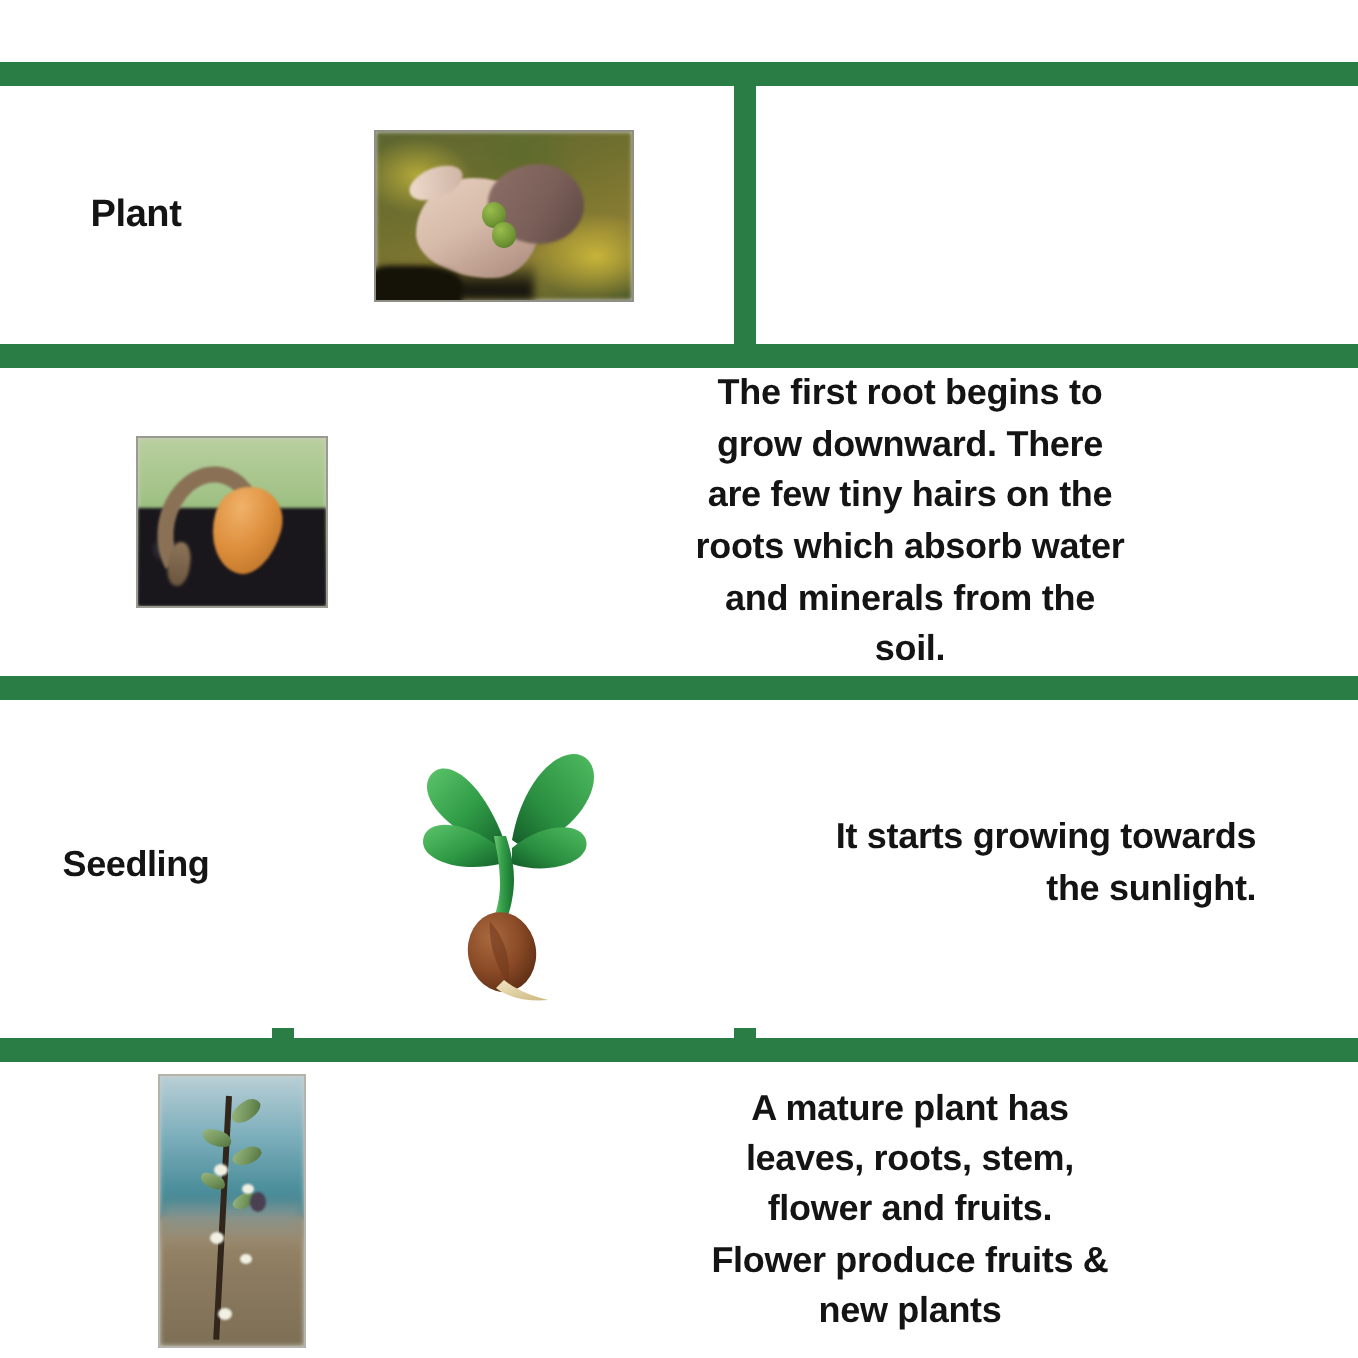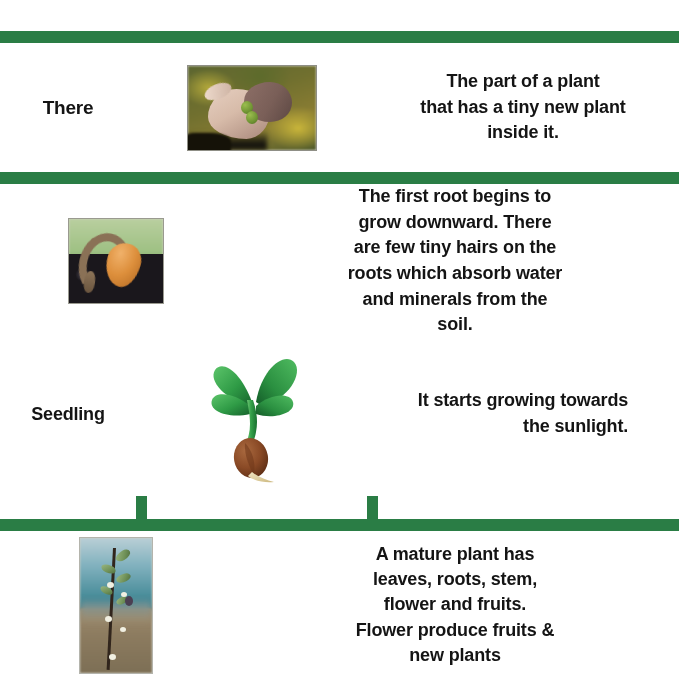--- a/index.html
+++ b/index.html
@@ -41,21 +41,21 @@
 
   
   .row {
     position: absolute;
     left: 0;
     width: 679px;
     display: flex;
   }
   .row-1 { top: 43px;  height: 129px; }
   .row-2 { top: 184px; height: 154px; }
-  .row-3 { top: 332px; height: 164px; }
+  .row-3 { top: 350px; height: 164px; }
   .row-4 { top: 531px; height: 148px; }
 
   .cell {
     box-sizing: border-box;
     display: flex;
     align-items: center;
     justify-content: center;
     background: #ffffff;
   }
   .cell-term  { width: 136px; }
@@ -279,38 +279,33 @@
 
   <div class="grid-line h-line h-top"></div>
   <div class="grid-line h-line h-r1r2"></div>
   <div class="grid-line h-line h-r2r3"></div>
   <div class="grid-line h-line h-r3r4"></div>
   <div class="grid-line v-line v-col1"></div>
   <div class="grid-line v-line v-col2"></div>
 
   <div class="row row-1">
     <div class="cell cell-term">
-      <div class="term-label term-seed">There</div>
+      <div class="term-label term-seed">Plant</div>
     </div>
     <div class="cell cell-image">
       <div class="photo photo-seed">
         <div class="ps-bg"></div>
         <div class="ps-darkbottom"></div>
         <div class="ps-palm"></div>
         <div class="ps-fingers"></div>
         <div class="ps-thumb"></div>
         <div class="ps-seed ps-seed-a"></div>
         <div class="ps-seed ps-seed-b"></div>
         <div class="ps-cuff"></div>
       </div>
-    </div>
-    <div class="cell cell-desc">
-      <div class="desc-text desc-1">The part of a plant
-that has a tiny new plant
-inside it.</div>
     </div>
   </div>
 
   <div class="row row-2">
     <div class="cell cell-image">
       <div class="photo photo-germ">
         <div class="pg-sky"></div>
         <div class="pg-soil"></div>
         <div class="pg-root"></div>
         <div class="pg-roottip"></div>

